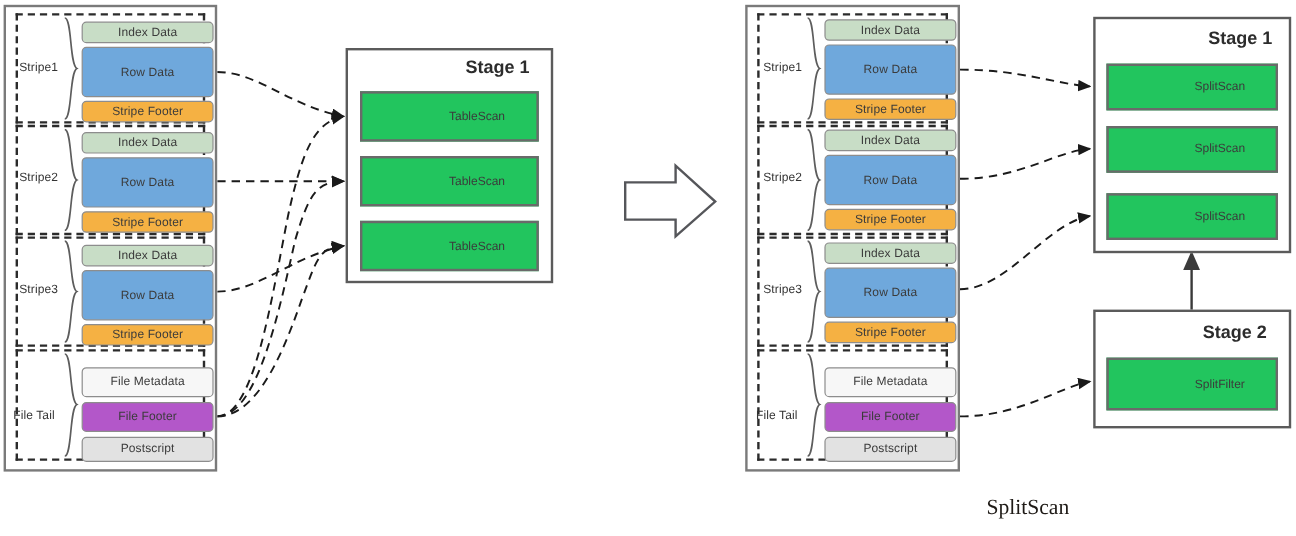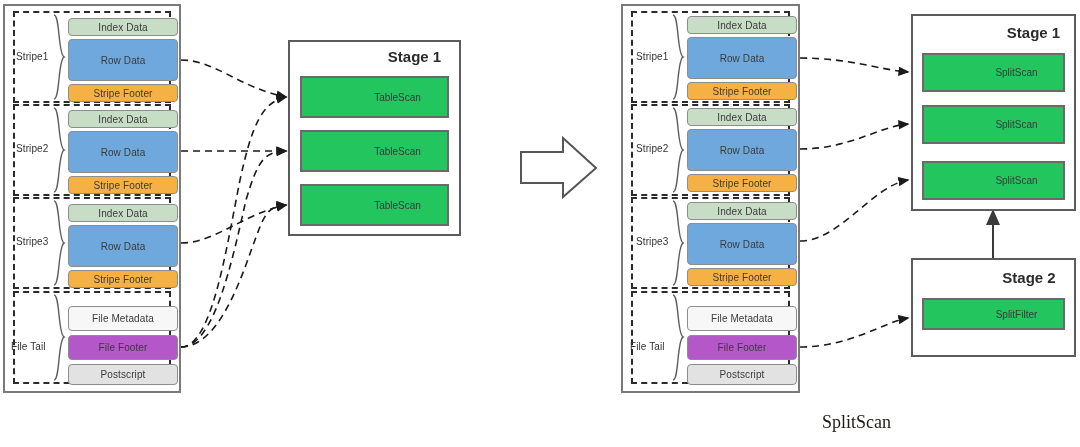--- a/index.html
+++ b/index.html
@@ -222,17 +222,17 @@
   <div class="seg" style="left:687px; top:364px; width:110px; height:21px; background:#e2e2e2;">Postscript</div>
 
   <div class="stage-box" style="left:911px; top:14px; width:165px; height:197px;"></div>
   <div class="stage-title" style="left:911px; top:24px; width:165px;">Stage 1</div>
   <div class="op-box" style="left:922px; top:53px; width:143px; height:39px;">SplitScan</div>
   <div class="op-box" style="left:922px; top:105px; width:143px; height:39px;">SplitScan</div>
   <div class="op-box" style="left:922px; top:161px; width:143px; height:39px;">SplitScan</div>
 
   <div class="stage-box" style="left:911px; top:258px; width:165px; height:99px;"></div>
   <div class="stage-title" style="left:911px; top:269px; width:156px;">Stage 2</div>
-  <div class="op-box" style="left:922px; top:298px; width:143px; height:32px;">SplitFilter</div>
+  <div class="op-box" style="left:922px; top:298px; width:143px; height:44px;">SplitFilter</div>
 
   <div class="caption" style="left:822px; top:412px;">SplitScan</div>
 
 </div>
 
 </body></html>

